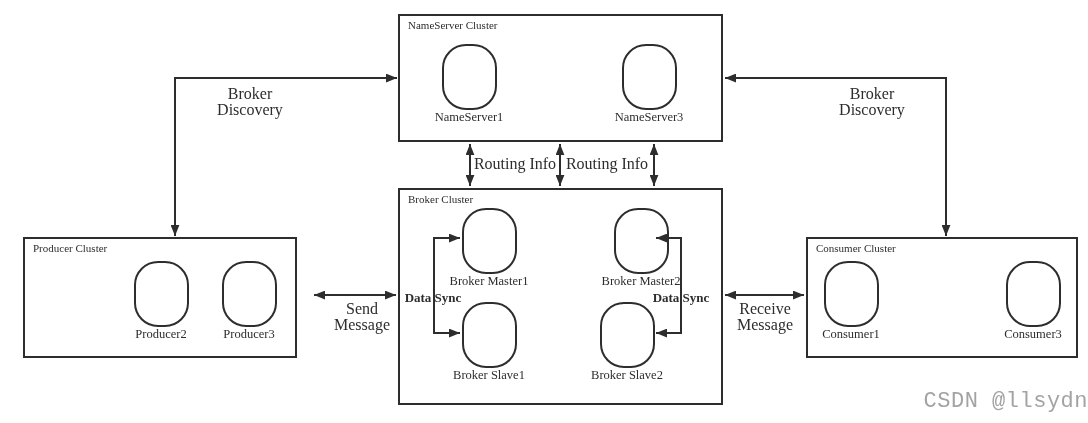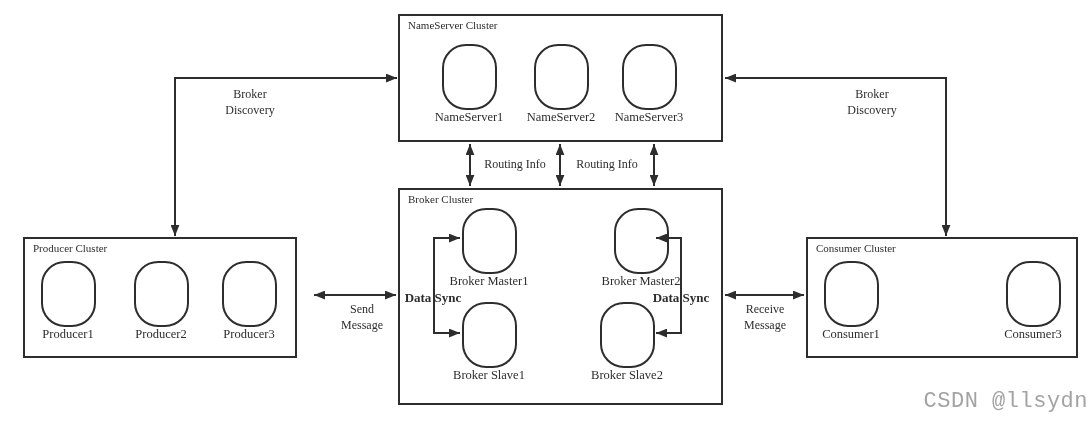--- a/index.html
+++ b/index.html
@@ -11,21 +11,21 @@
     overflow:hidden;
   }
   .wires{position:absolute;left:0;top:0}
   .wires path.wire{fill:none;stroke:var(--line,#2d2d2d);stroke-width:2px}
   .ah{fill:var(--line,#2d2d2d);stroke:none}
   .cluster{position:absolute;border:2px solid var(--line,#2d2d2d);background:transparent}
   .cluster-title{position:absolute;left:8px;top:3px;font-size:11px;white-space:nowrap}
   .node{position:absolute;width:90px;text-align:center}
   .squircle{width:55px;height:66px;margin:0 auto;border:2px solid var(--line,#2d2d2d);border-radius:24px;background:transparent;box-sizing:border-box}
   .node-label{font-size:12.5px;white-space:nowrap}
-  .edge-label{position:absolute;font-size:12px;text-align:center;line-height:16px;white-space:nowrap}
+  .edge-label{position:absolute;font-size:16px;text-align:center;line-height:16px;white-space:nowrap}
   .edge-label.bold{font-weight:bold;font-size:13px}
   .watermark{
     position:absolute;right:0;top:389px;
     font-family:Liberation Mono, monospace;font-size:22px;
     color:var(--wm,#a3a3a3);letter-spacing:0.5px;
   }
   
   #c-nameserver{left:398px;top:14px;width:321px;height:124px}
   #c-broker{left:398px;top:188px;width:321px;height:213px}
   #c-producer{left:23px;top:237px;width:270px;height:117px}
@@ -71,24 +71,20 @@
     <path class="wire" d="M460,238 L434,238 L434,333 L460,333" marker-start="url(#ah)" marker-end="url(#ah)"></path>
     <path class="wire" d="M656,238 L681,238 L681,333 L656,333" marker-start="url(#ah)" marker-end="url(#ah)"></path>
   </svg>
 
   <div class="cluster" id="c-nameserver">
     <span class="cluster-title">NameServer Cluster</span>
     <div class="node" id="n-ns1">
       <div class="squircle"></div>
       <div class="node-label">NameServer1</div>
     </div>
-    <div class="node" id="n-ns2">
-      <div class="squircle"></div>
-      <div class="node-label">NameServer2</div>
-    </div>
     <div class="node" id="n-ns3">
       <div class="squircle"></div>
       <div class="node-label">NameServer3</div>
     </div>
   </div>
 
   <div class="cluster" id="c-broker">
     <span class="cluster-title">Broker Cluster</span>
     <div class="node" id="n-bm1">
       <div class="squircle"></div>
@@ -103,24 +99,20 @@
       <div class="node-label">Broker Slave1</div>
     </div>
     <div class="node" id="n-bs2">
       <div class="squircle"></div>
       <div class="node-label">Broker Slave2</div>
     </div>
   </div>
 
   <div class="cluster" id="c-producer">
     <span class="cluster-title">Producer Cluster</span>
-    <div class="node" id="n-p1">
-      <div class="squircle"></div>
-      <div class="node-label">Producer1</div>
-    </div>
     <div class="node" id="n-p2">
       <div class="squircle"></div>
       <div class="node-label">Producer2</div>
     </div>
     <div class="node" id="n-p3">
       <div class="squircle"></div>
       <div class="node-label">Producer3</div>
     </div>
   </div>
 

